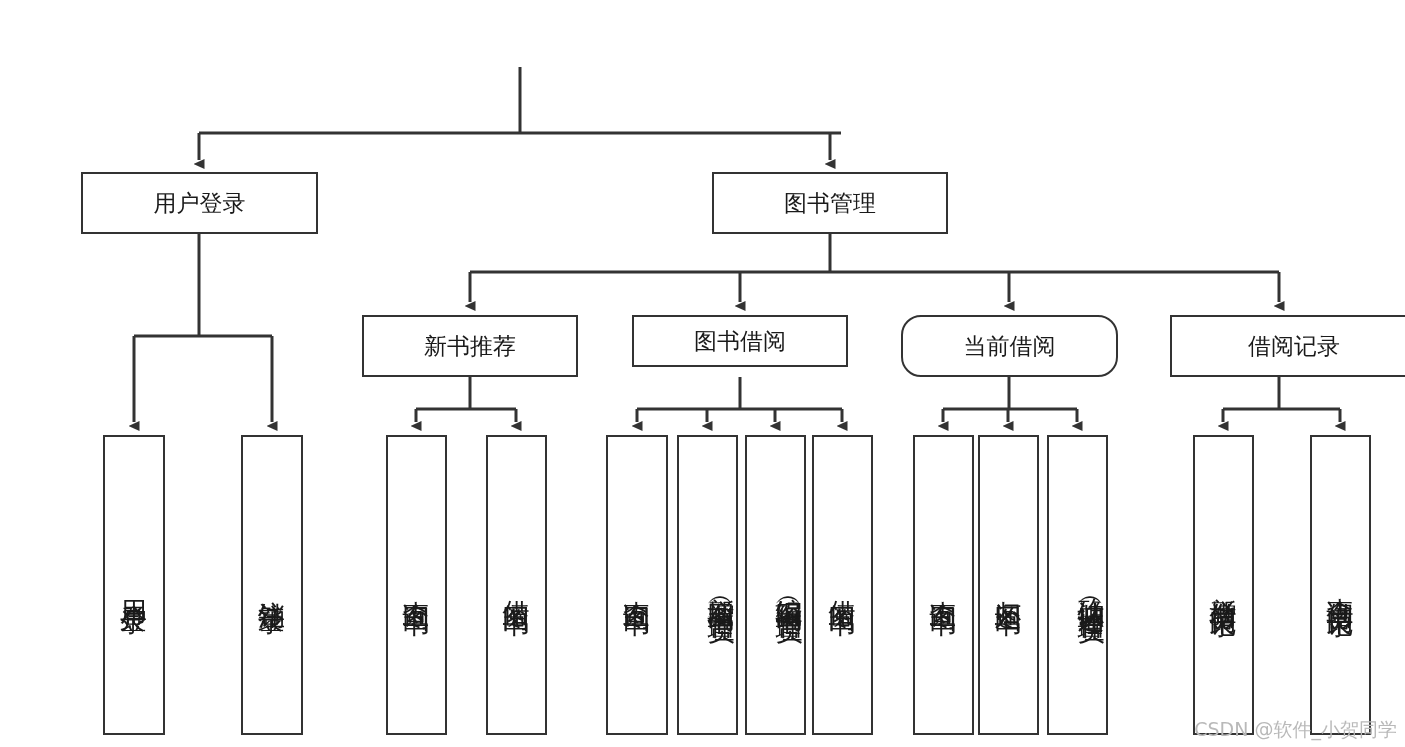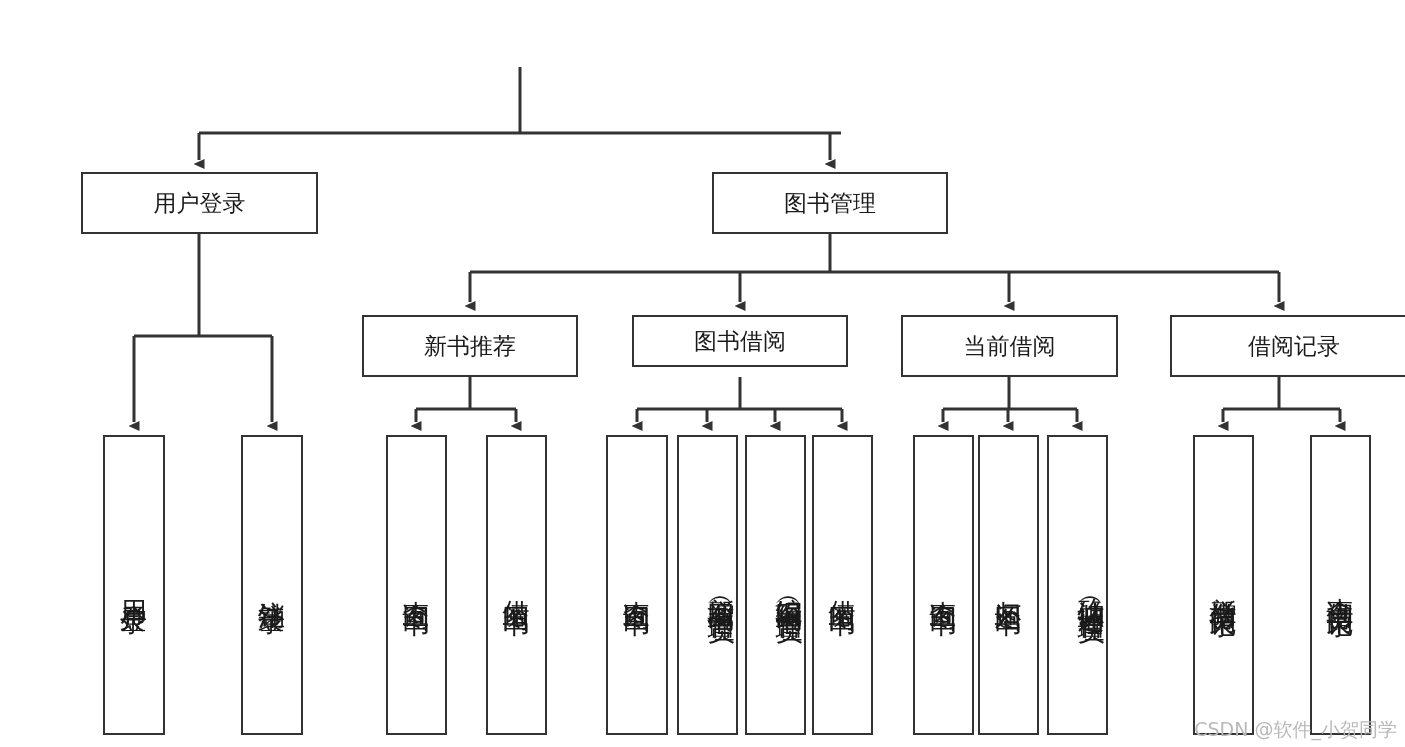--- a/index.html
+++ b/index.html
@@ -133,21 +133,21 @@
   </div>
 
   <div class="node h-node" style="left:712px; top:172px; width:236px; height:62px;">
     <span class="label">图书管理</span>
   </div>
 
   <div class="node h-node" style="left:632px; top:315px; width:216px; height:52px;">
     <span class="label">图书借阅</span>
   </div>
 
-  <div class="node h-node" style="left:901px; top:315px; width:217px; height:62px;">
+  <div class="node h-node" style="left:901px; top:315px; width:217px; height:62px;border-radius:20px;">
     <span class="label">当前借阅</span>
   </div>
 
   <div class="node h-node" style="left:1170px; top:315px; width:248px; height:62px;">
     <span class="label">借阅记录</span>
   </div>
 
   <div class="node v-node" style="left:103px; top:435px; width:62px; height:300px;">
     <span class="label">用户登录</span>
   </div>

